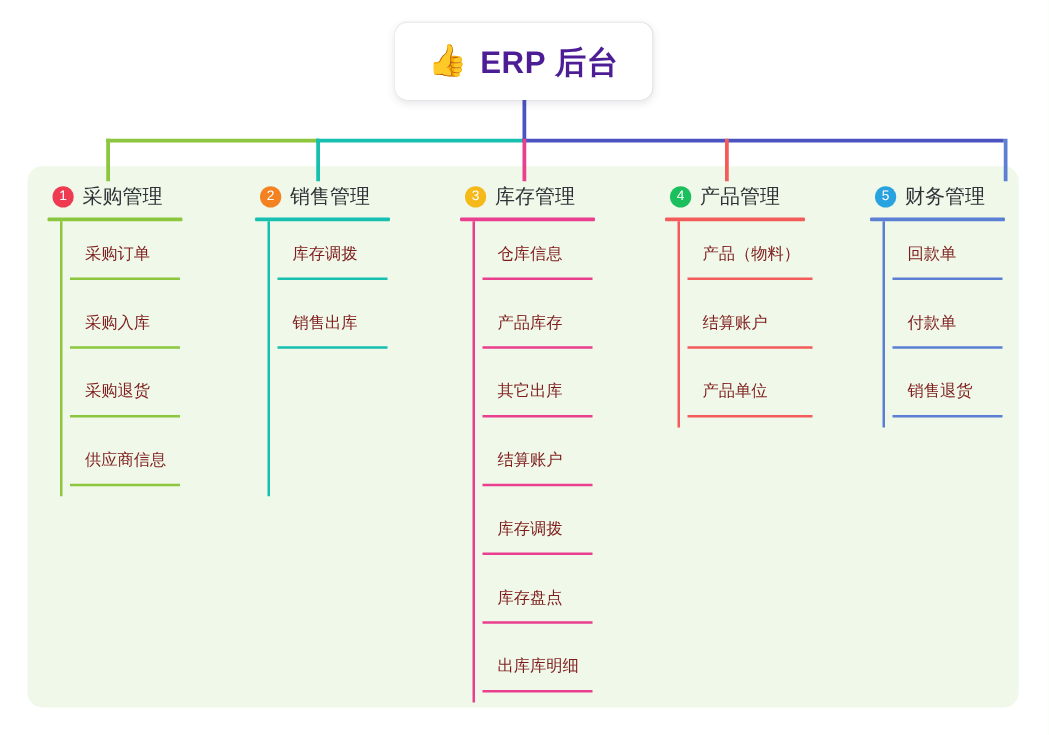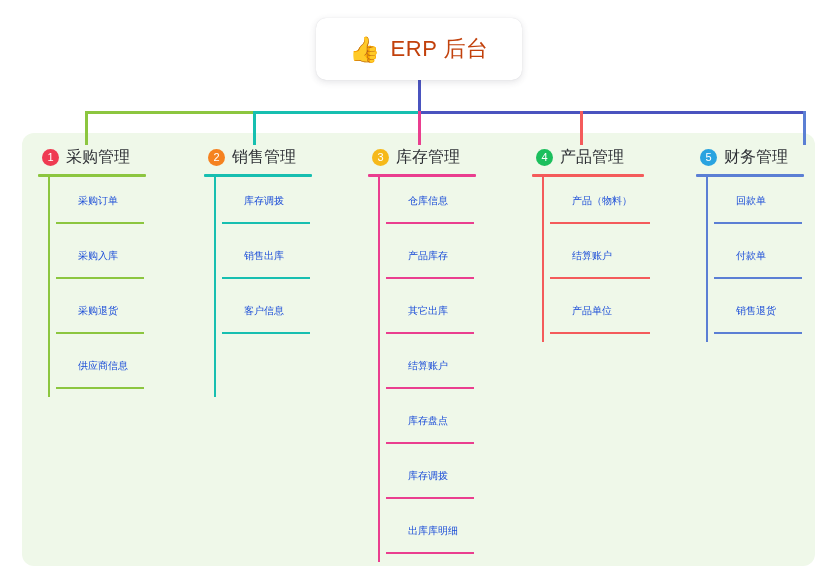--- a/index.html
+++ b/index.html
@@ -15,21 +15,21 @@
   
   .title-card{
     position:absolute;left:316px;top:18px;width:206px;height:62px;
     background:#ffffff;border-radius:10px;
     box-shadow:0 2px 7px rgba(60,60,80,.14), 0 0 1px rgba(60,60,80,.18);
     display:flex;align-items:center;justify-content:center;
     gap:10px;
     z-index:6;
   }
   .title-emoji{font-size:25px;line-height:1;}
-  .title-text{font-size:22px;color:#c2410c;letter-spacing:.5px;white-space:nowrap;}
+  .title-text{font-size:25px;color:#4c1d95;letter-spacing:.5px;white-space:nowrap;font-weight:bold;}
 
   
   .trunk{position:absolute;left:418px;top:80px;width:3px;height:32px;background:#4a53bf;z-index:5;}
   .bus-seg{position:absolute;top:111px;height:3px;z-index:4;}
   .drop{position:absolute;top:111px;width:3px;z-index:5;}
 
   
   .panel{
     position:absolute;left:22px;top:133px;width:793px;height:433px;
     background:#eff8e9;border-radius:12px;z-index:1;
@@ -44,22 +44,22 @@
     color:#ffffff;font-size:11px;line-height:1;font-weight:400;
     flex:0 0 auto;
   }
   .col-title{font-size:16px;color:#2f3136;white-space:nowrap;}
   .col-rule{height:3px;margin-top:5px;border-radius:1px;}
 
   .items{position:relative;margin-top:0;padding-left:18px;}
   .spine{position:absolute;left:10px;top:0;width:2px;}
   .item{position:relative;height:55px;}
   .item-label{
-    position:absolute;left:22px;top:17px;
-    font-size:10px;color:#1d4ed8;white-space:nowrap;
+    position:absolute;left:12px;top:17px;
+    font-size:13px;color:#7f1d1d;white-space:nowrap;
   }
   .item-rule{position:absolute;left:0;top:45px;height:2px;}
 </style>
 </head>
 <body>
 
 <div id="stage">
 
   <div class="panel"></div>
 
@@ -116,24 +116,20 @@
         <div class="items">
           <div class="spine" style="background: rgb(23, 191, 176); height: 220px;"></div>
           <div class="item">
             <span class="item-label">库存调拨</span>
             <div class="item-rule" style="background: rgb(23, 191, 176); width: 88px;"></div>
           </div>
           <div class="item">
             <span class="item-label">销售出库</span>
             <div class="item-rule" style="background: rgb(23, 191, 176); width: 88px;"></div>
           </div>
-          <div class="item">
-            <span class="item-label">客户信息</span>
-            <div class="item-rule" style="background: rgb(23, 191, 176); width: 88px;"></div>
-          </div>
         </div>
       </div>
       <div class="col" style="left: 368px; width: 150px;">
         <div class="col-head">
           <span class="badge" style="background: rgb(246, 185, 26);">3</span>
           <span class="col-title">库存管理</span>
         </div>
         <div class="col-rule" style="background: rgb(234, 62, 143); width: 108px;"></div>
         <div class="items">
           <div class="spine" style="background: rgb(234, 62, 143); height: 385px;"></div>
@@ -147,25 +143,25 @@
           </div>
           <div class="item">
             <span class="item-label">其它出库</span>
             <div class="item-rule" style="background: rgb(234, 62, 143); width: 88px;"></div>
           </div>
           <div class="item">
             <span class="item-label">结算账户</span>
             <div class="item-rule" style="background: rgb(234, 62, 143); width: 88px;"></div>
           </div>
           <div class="item">
+            <span class="item-label">库存调拨</span>
+            <div class="item-rule" style="background: rgb(234, 62, 143); width: 88px;"></div>
+          </div>
+          <div class="item">
             <span class="item-label">库存盘点</span>
-            <div class="item-rule" style="background: rgb(234, 62, 143); width: 88px;"></div>
-          </div>
-          <div class="item">
-            <span class="item-label">库存调拨</span>
             <div class="item-rule" style="background: rgb(234, 62, 143); width: 88px;"></div>
           </div>
           <div class="item">
             <span class="item-label">出库库明细</span>
             <div class="item-rule" style="background: rgb(234, 62, 143); width: 88px;"></div>
           </div>
         </div>
       </div>
       <div class="col" style="left: 532px; width: 150px;">
         <div class="col-head">

